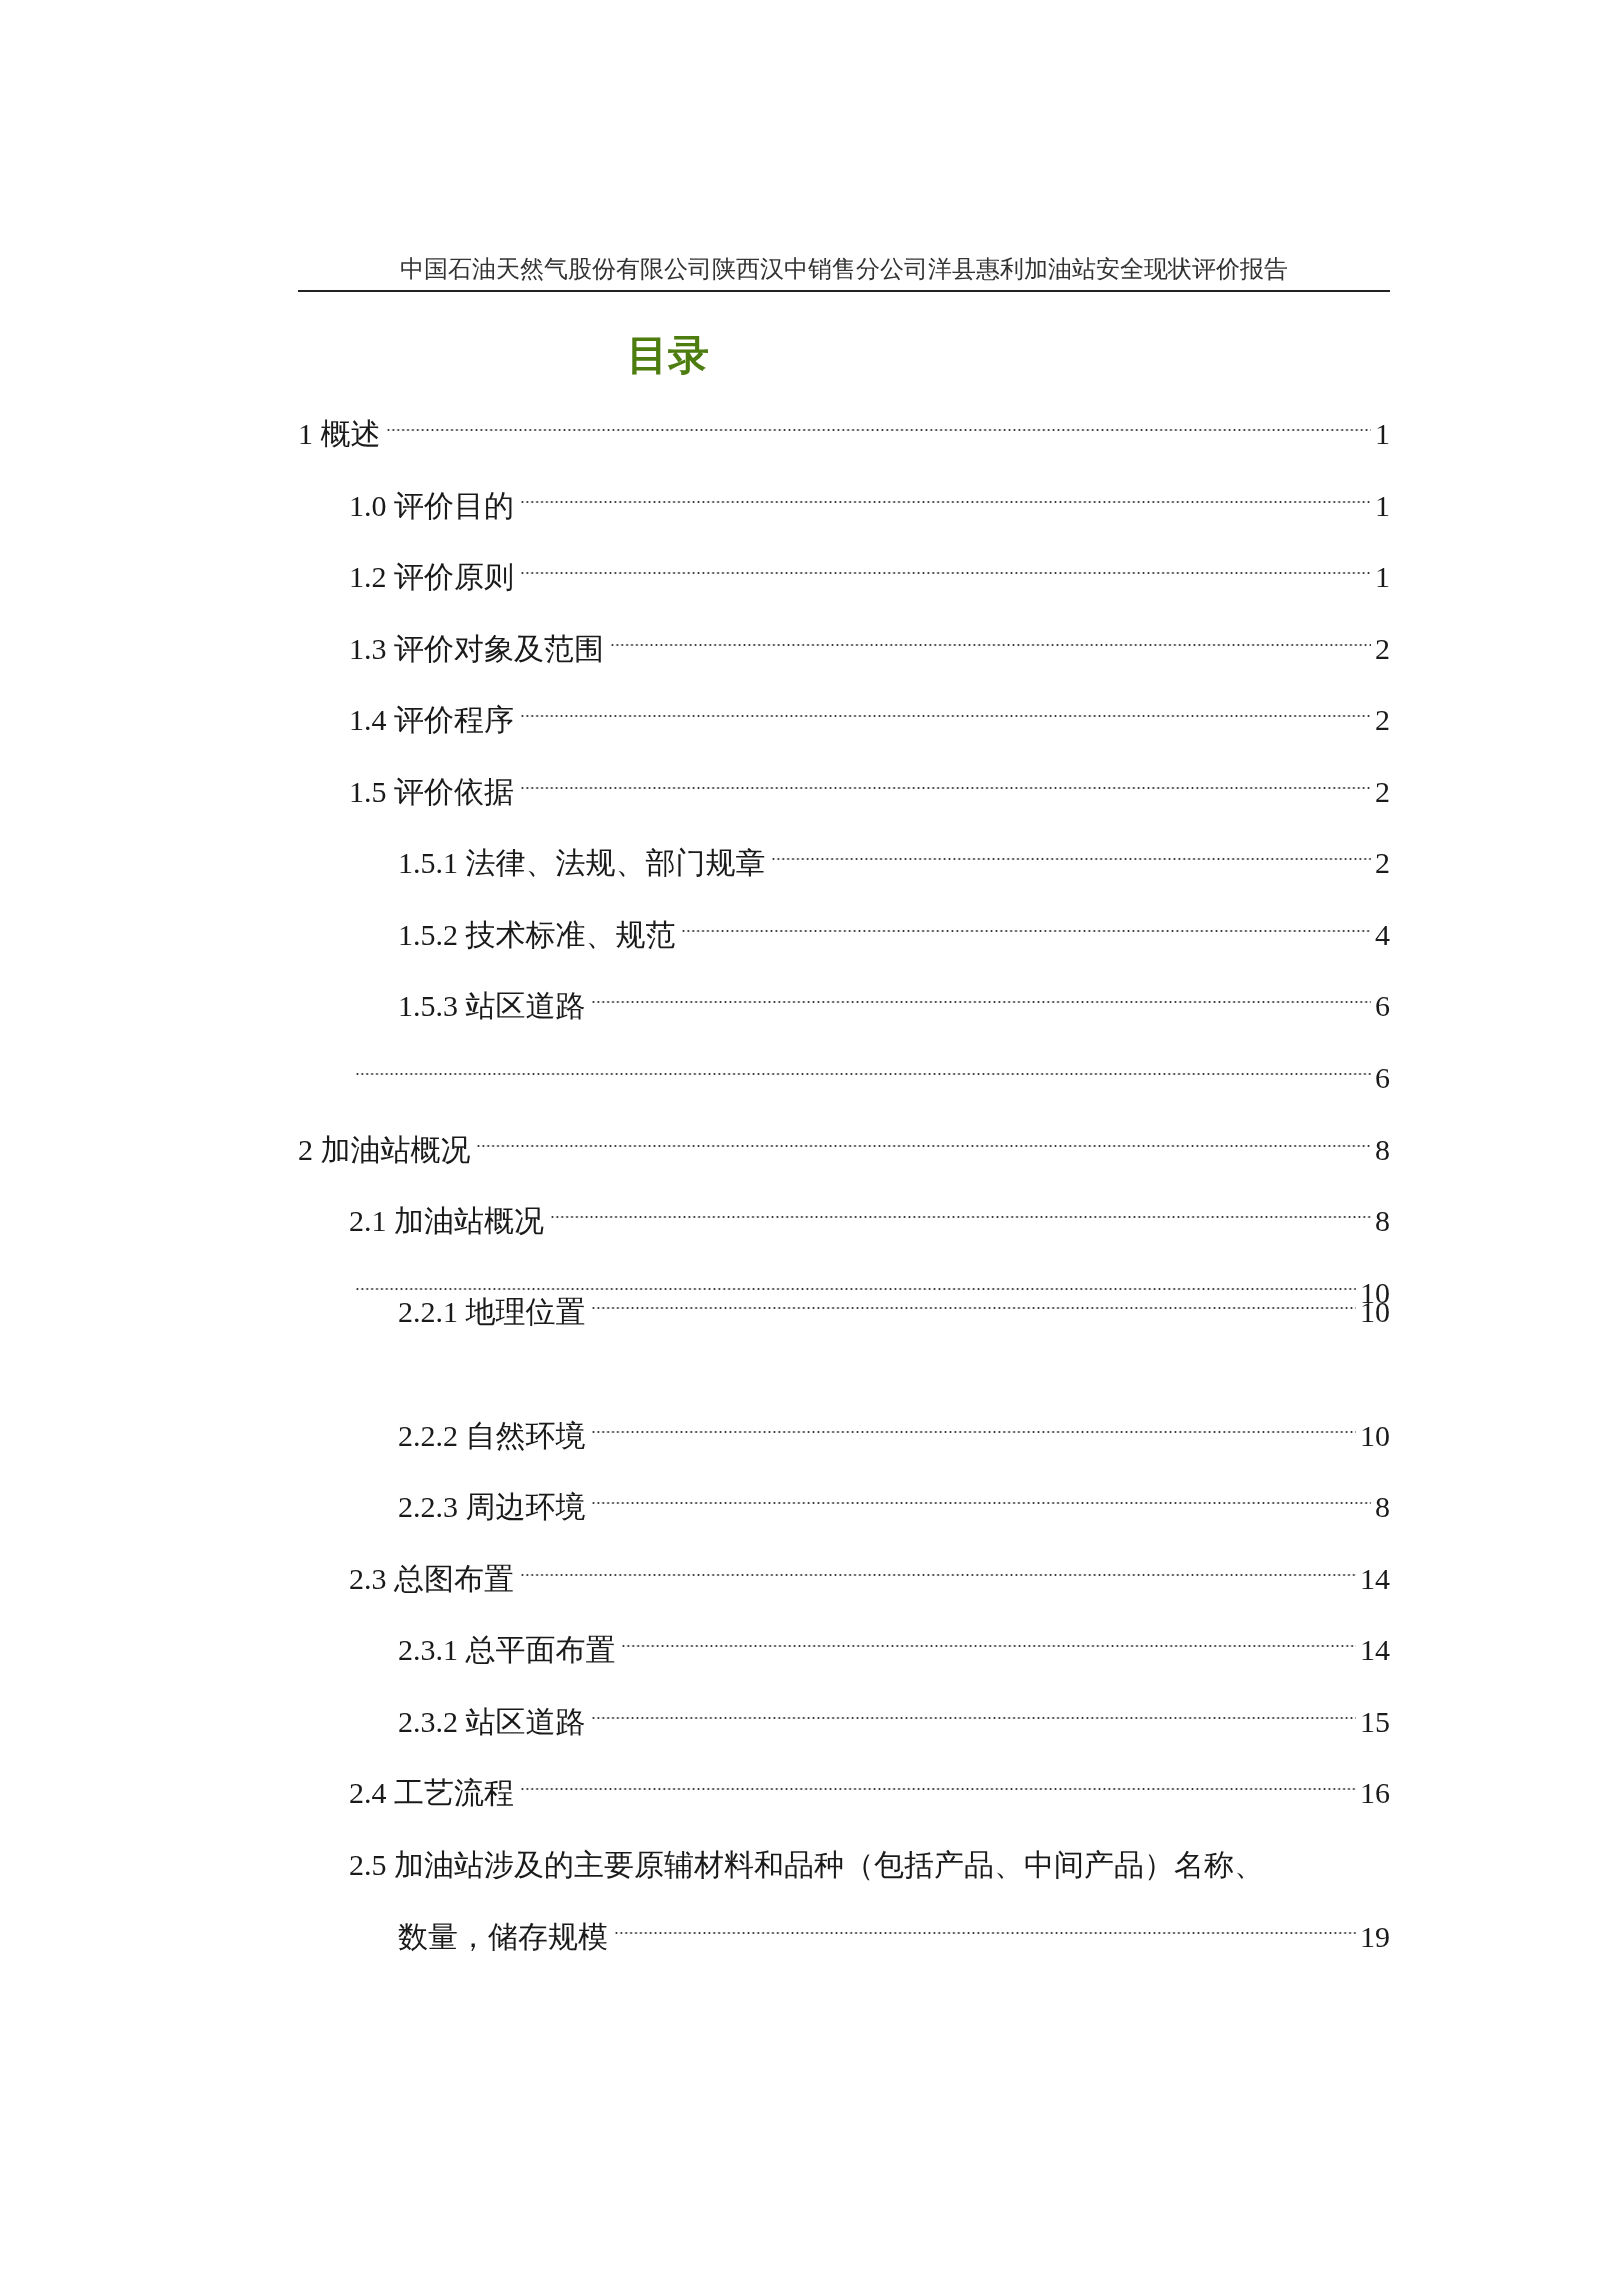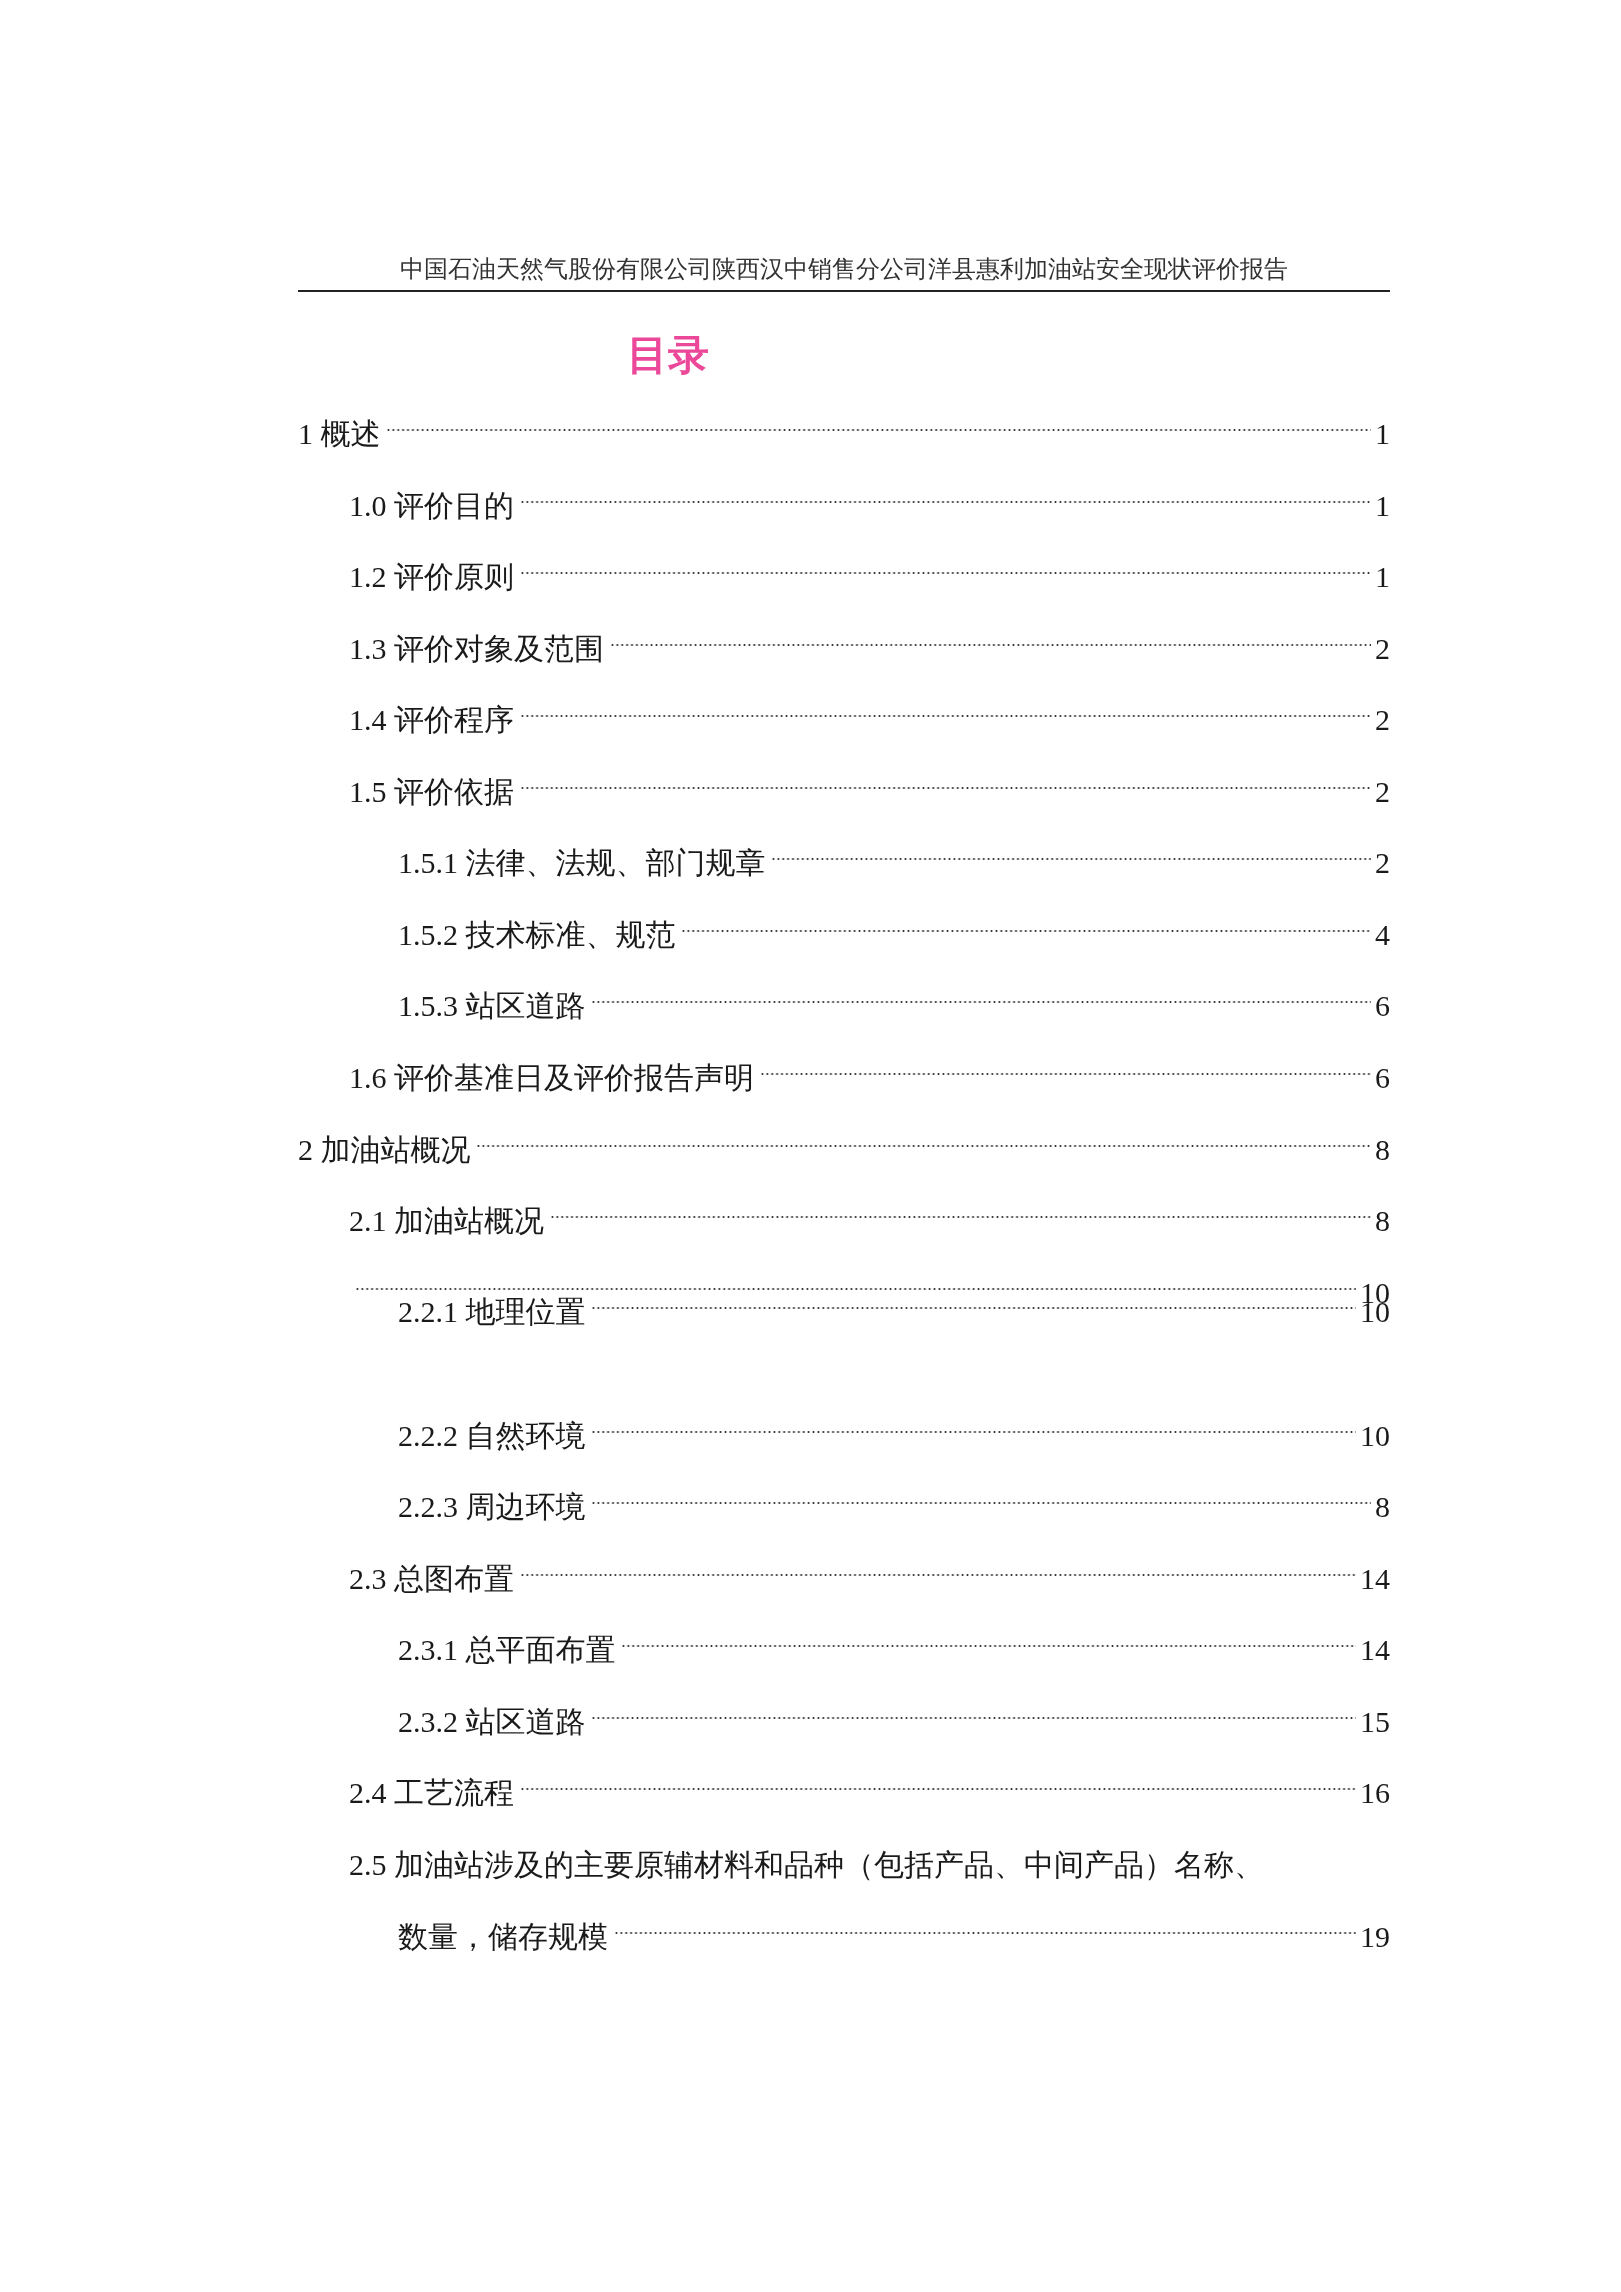--- a/index.html
+++ b/index.html
@@ -3,21 +3,21 @@
 <meta charset="utf-8">
 <style>
   html, body { margin:0; padding:0; background:#ffffff; }
   body { width:1621px; height:2293px; position:relative; overflow:hidden;
          font-family:"Liberation Serif","DejaVu Serif",serif; color:#1a1a1a; }
   .page-header { position:absolute; left:298px; width:1092px; top:253px; text-align:center;
          font-size:24px; color:#333; letter-spacing:0px; white-space:nowrap; }
   .header-rule { position:absolute; left:298px; width:1092px; top:290px; height:0;
          border-top:2px solid #222; }
   .toc-title { position:absolute; left:0; width:1336px; top:328px; text-align:center;
-         font-size:41px; font-weight:bold; font-family:"DejaVu Sans","Liberation Sans",sans-serif; color:#ec4899; }
+         font-size:41px; font-weight:bold; font-family:"DejaVu Sans","Liberation Sans",sans-serif; color:#4d7c0f; }
   .toc { position:absolute; left:298px; width:1092px; top:412px; }
   .toc-row { position:absolute; left:0; right:0; height:43px; display:flex; align-items:center;
          font-size:30px; line-height:39px; white-space:nowrap; }
   .toc-row .label { flex:0 0 auto; }
   .toc-row .leader { flex:1 1 auto; overflow:hidden; margin:0 3.9px 7.8px 5.9px; height:3.9px;
          background-image:radial-gradient(circle, #333 0.9px, transparent 1.2px);
          background-size:4.9px 3.9px; background-repeat:repeat-x; background-position:left center; }
   .toc-row .page { flex:0 0 auto; text-align:right; }
   .lvl1 { padding-left:0; }
   .lvl2 { padding-left:51px; }
@@ -72,21 +72,20 @@
     <span class="label">1.5.2 技术标准、规范</span>
     <span class="leader"></span>
     <span class="page">4</span>
   </div>
   <div class="toc-row lvl3" style="top:572px">
     <span class="label">1.5.3 站区道路</span>
     <span class="leader"></span>
     <span class="page">6</span>
   </div>
   <div class="toc-row lvl2" style="top:644px">
-    <span class="label">1.6  评价基准日及评价报告声明</span>
     <span class="leader"></span>
     <span class="page">6</span>
   </div>
   <div class="toc-row lvl1" style="top:716px">
     <span class="label">2 加油站概况</span>
     <span class="leader"></span>
     <span class="page">8</span>
   </div>
   <div class="toc-row lvl2" style="top:787px">
     <span class="label">2.1 加油站概况</span>

